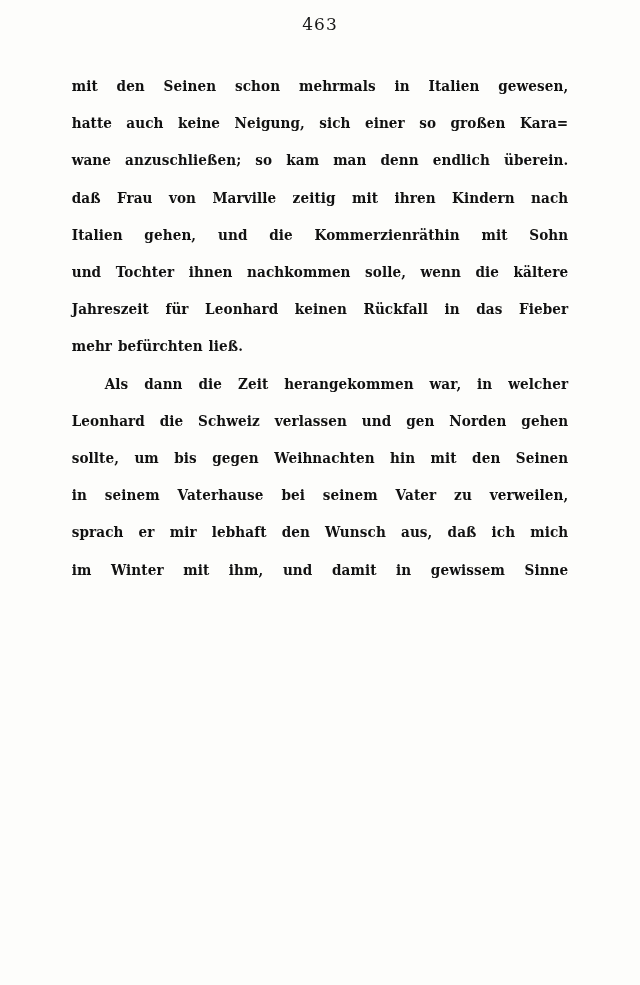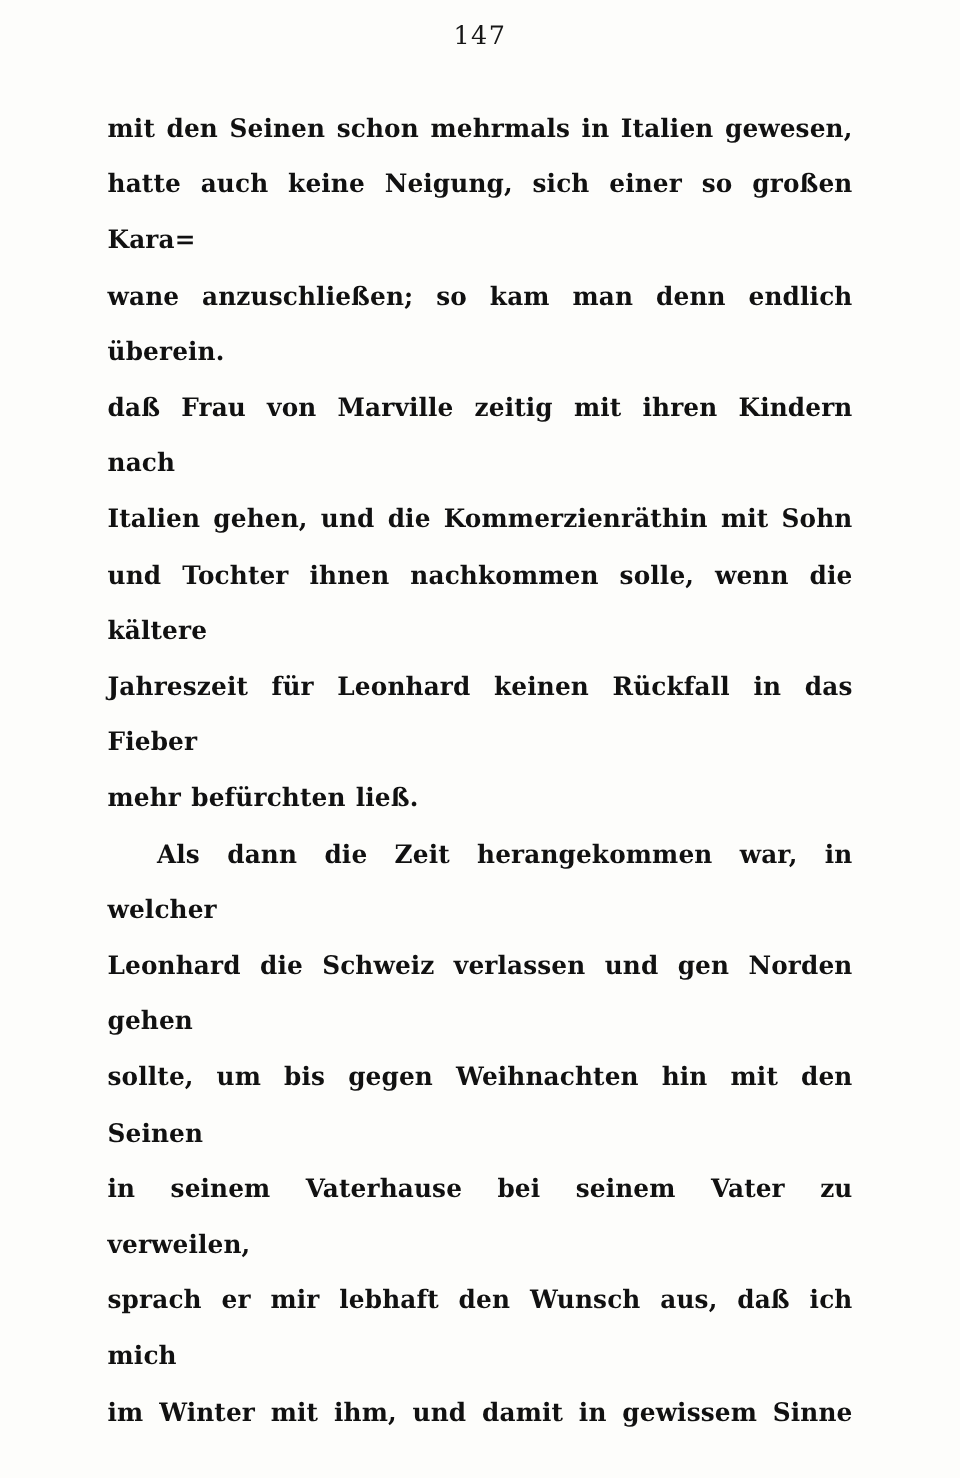--- a/index.html
+++ b/index.html
@@ -30,21 +30,21 @@
     color: #171717;
     font-family: "DejaVu Serif", serif;
   }
   .text-block {
     margin: 0 auto;
     width: 512px;
     padding-top: 34px;
   }
   p.para {
     margin: 0;
-    font-size: 17px;
+    font-size: 14px;
     line-height: 37.2px;
     text-align: justify;
     text-align-last: justify;
     color: #111;
     letter-spacing: 0.1px;
     word-spacing: 1px;
     font-family: "DejaVu Serif", serif;
     font-weight: 500;
     -webkit-font-smoothing: antialiased;
   }
@@ -68,21 +68,21 @@
     font-family: "DejaVu Serif", serif;
     font-weight: 600;
     transform: scaleX(0.97);
   }
 </style>
 </head>
 <body>
 
 <div class="page">
 
-  <div class="page-number">147</div>
+  <div class="page-number">463</div>
 
   <div class="text-block">
 
     <p class="para">
       <span class="line fraktur">mit den Seinen schon mehrmals in Italien gewesen,</span>
       <span class="line fraktur">hatte auch keine Neigung, sich einer so großen Kara=</span>
       <span class="line fraktur">wane anzuschließen; so kam man denn endlich überein.</span>
       <span class="line fraktur">daß Frau von Marville zeitig mit ihren Kindern nach</span>
       <span class="line fraktur">Italien gehen, und die Kommerzienräthin mit Sohn</span>
       <span class="line fraktur">und Tochter ihnen nachkommen solle, wenn die kältere</span>

